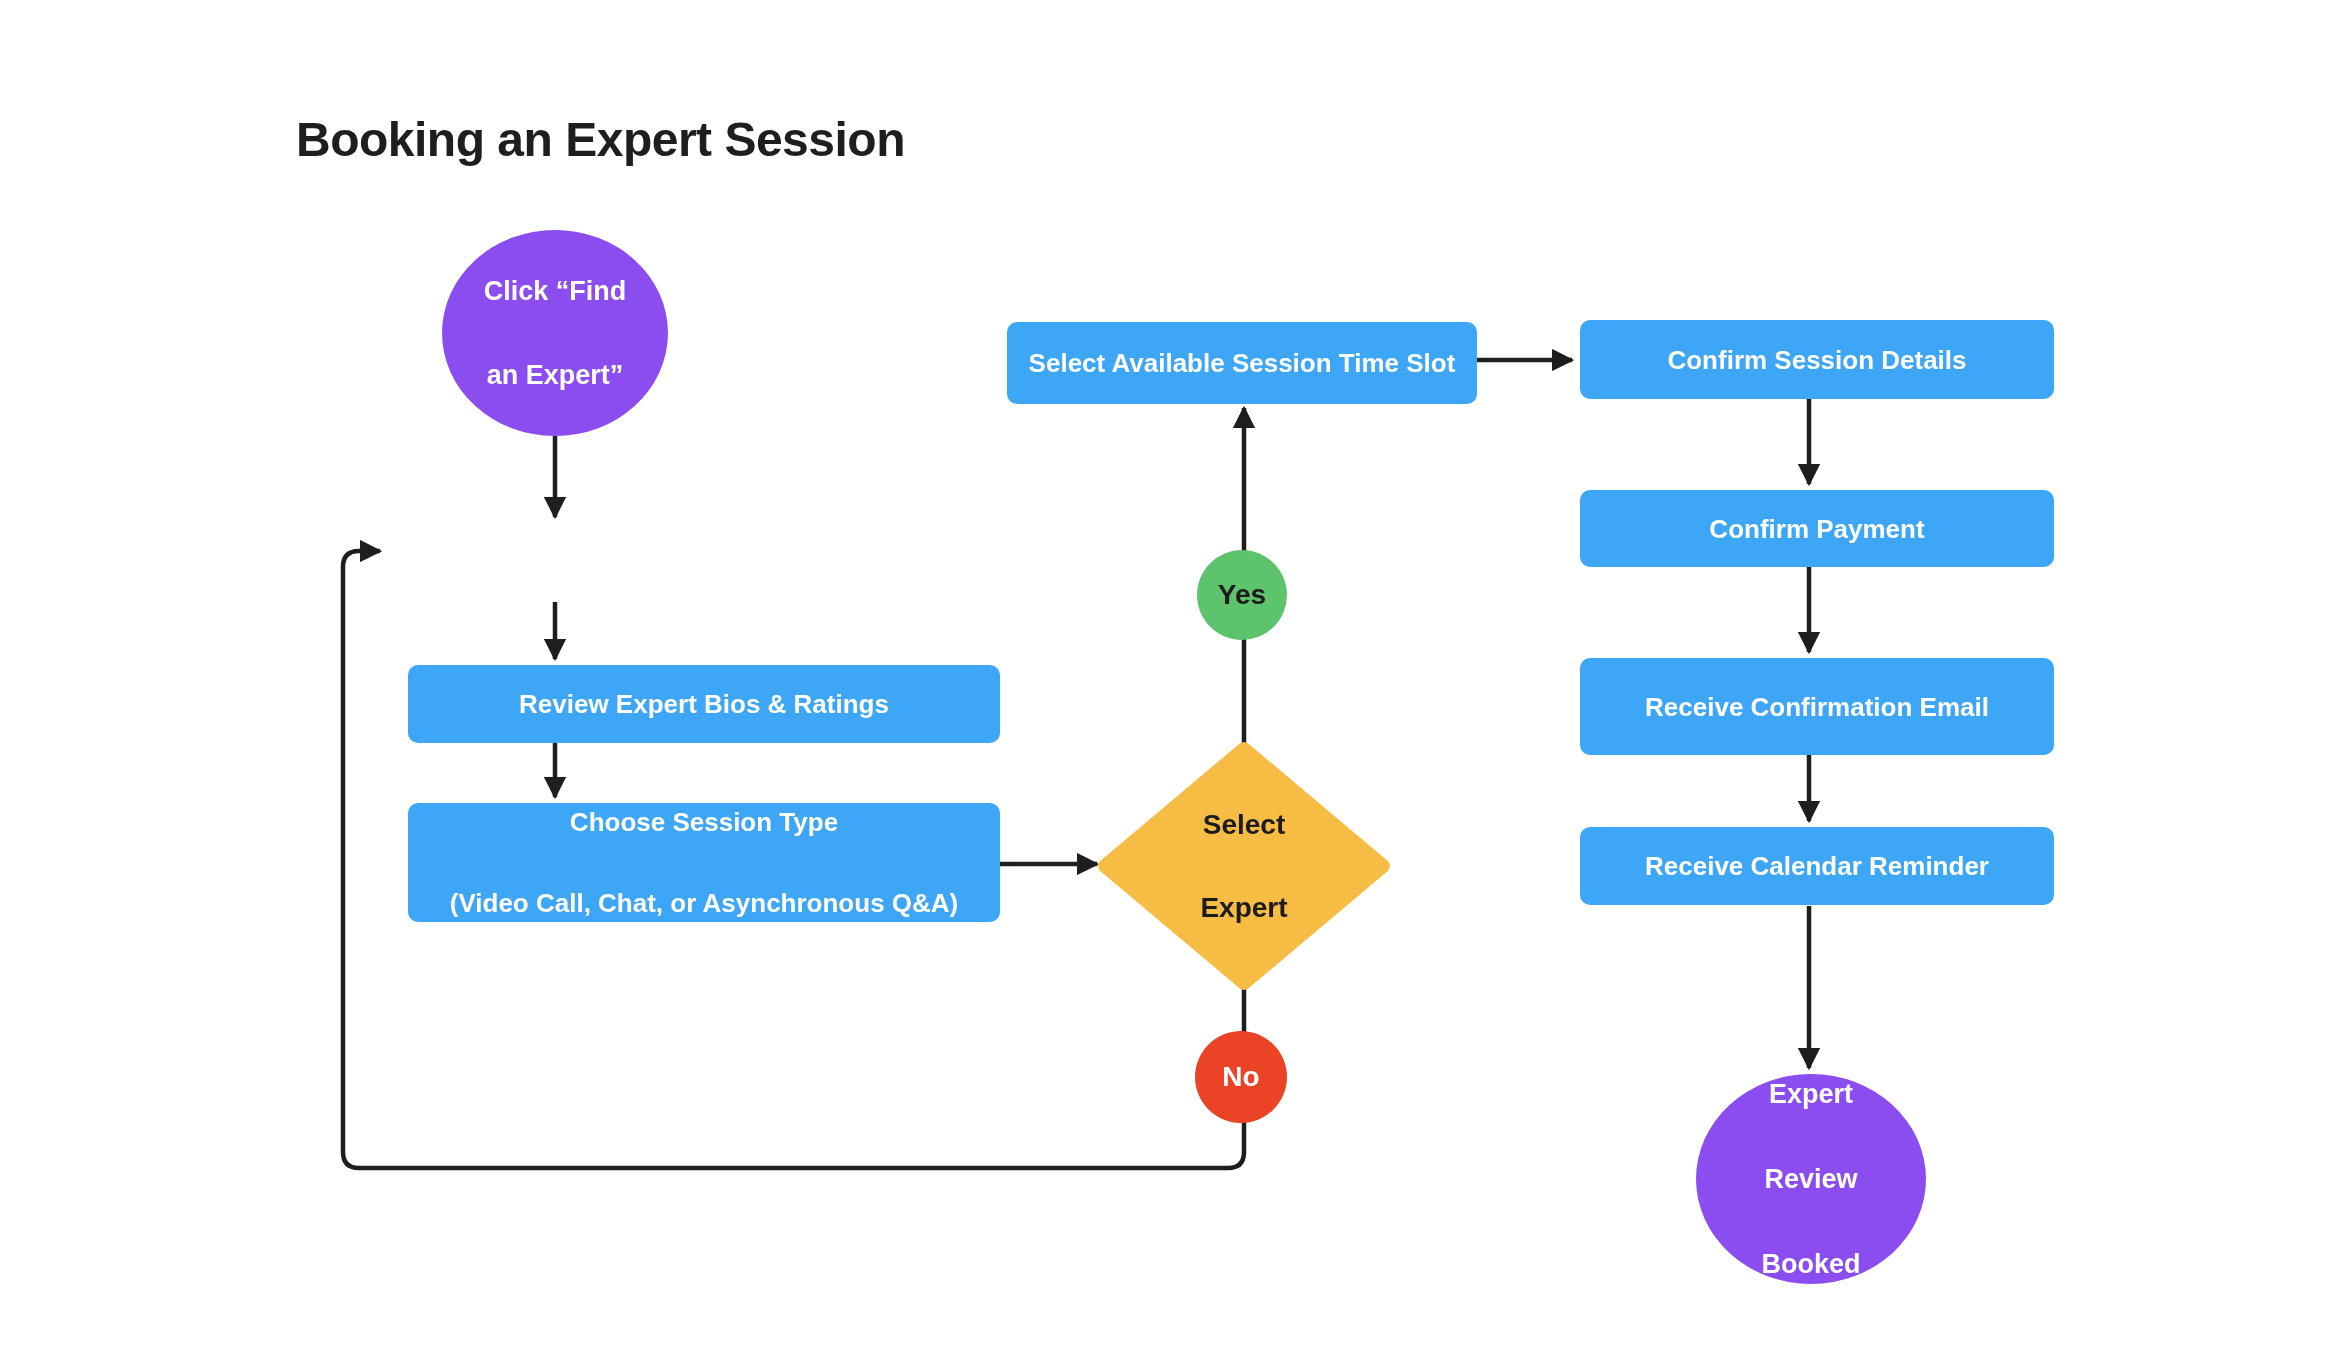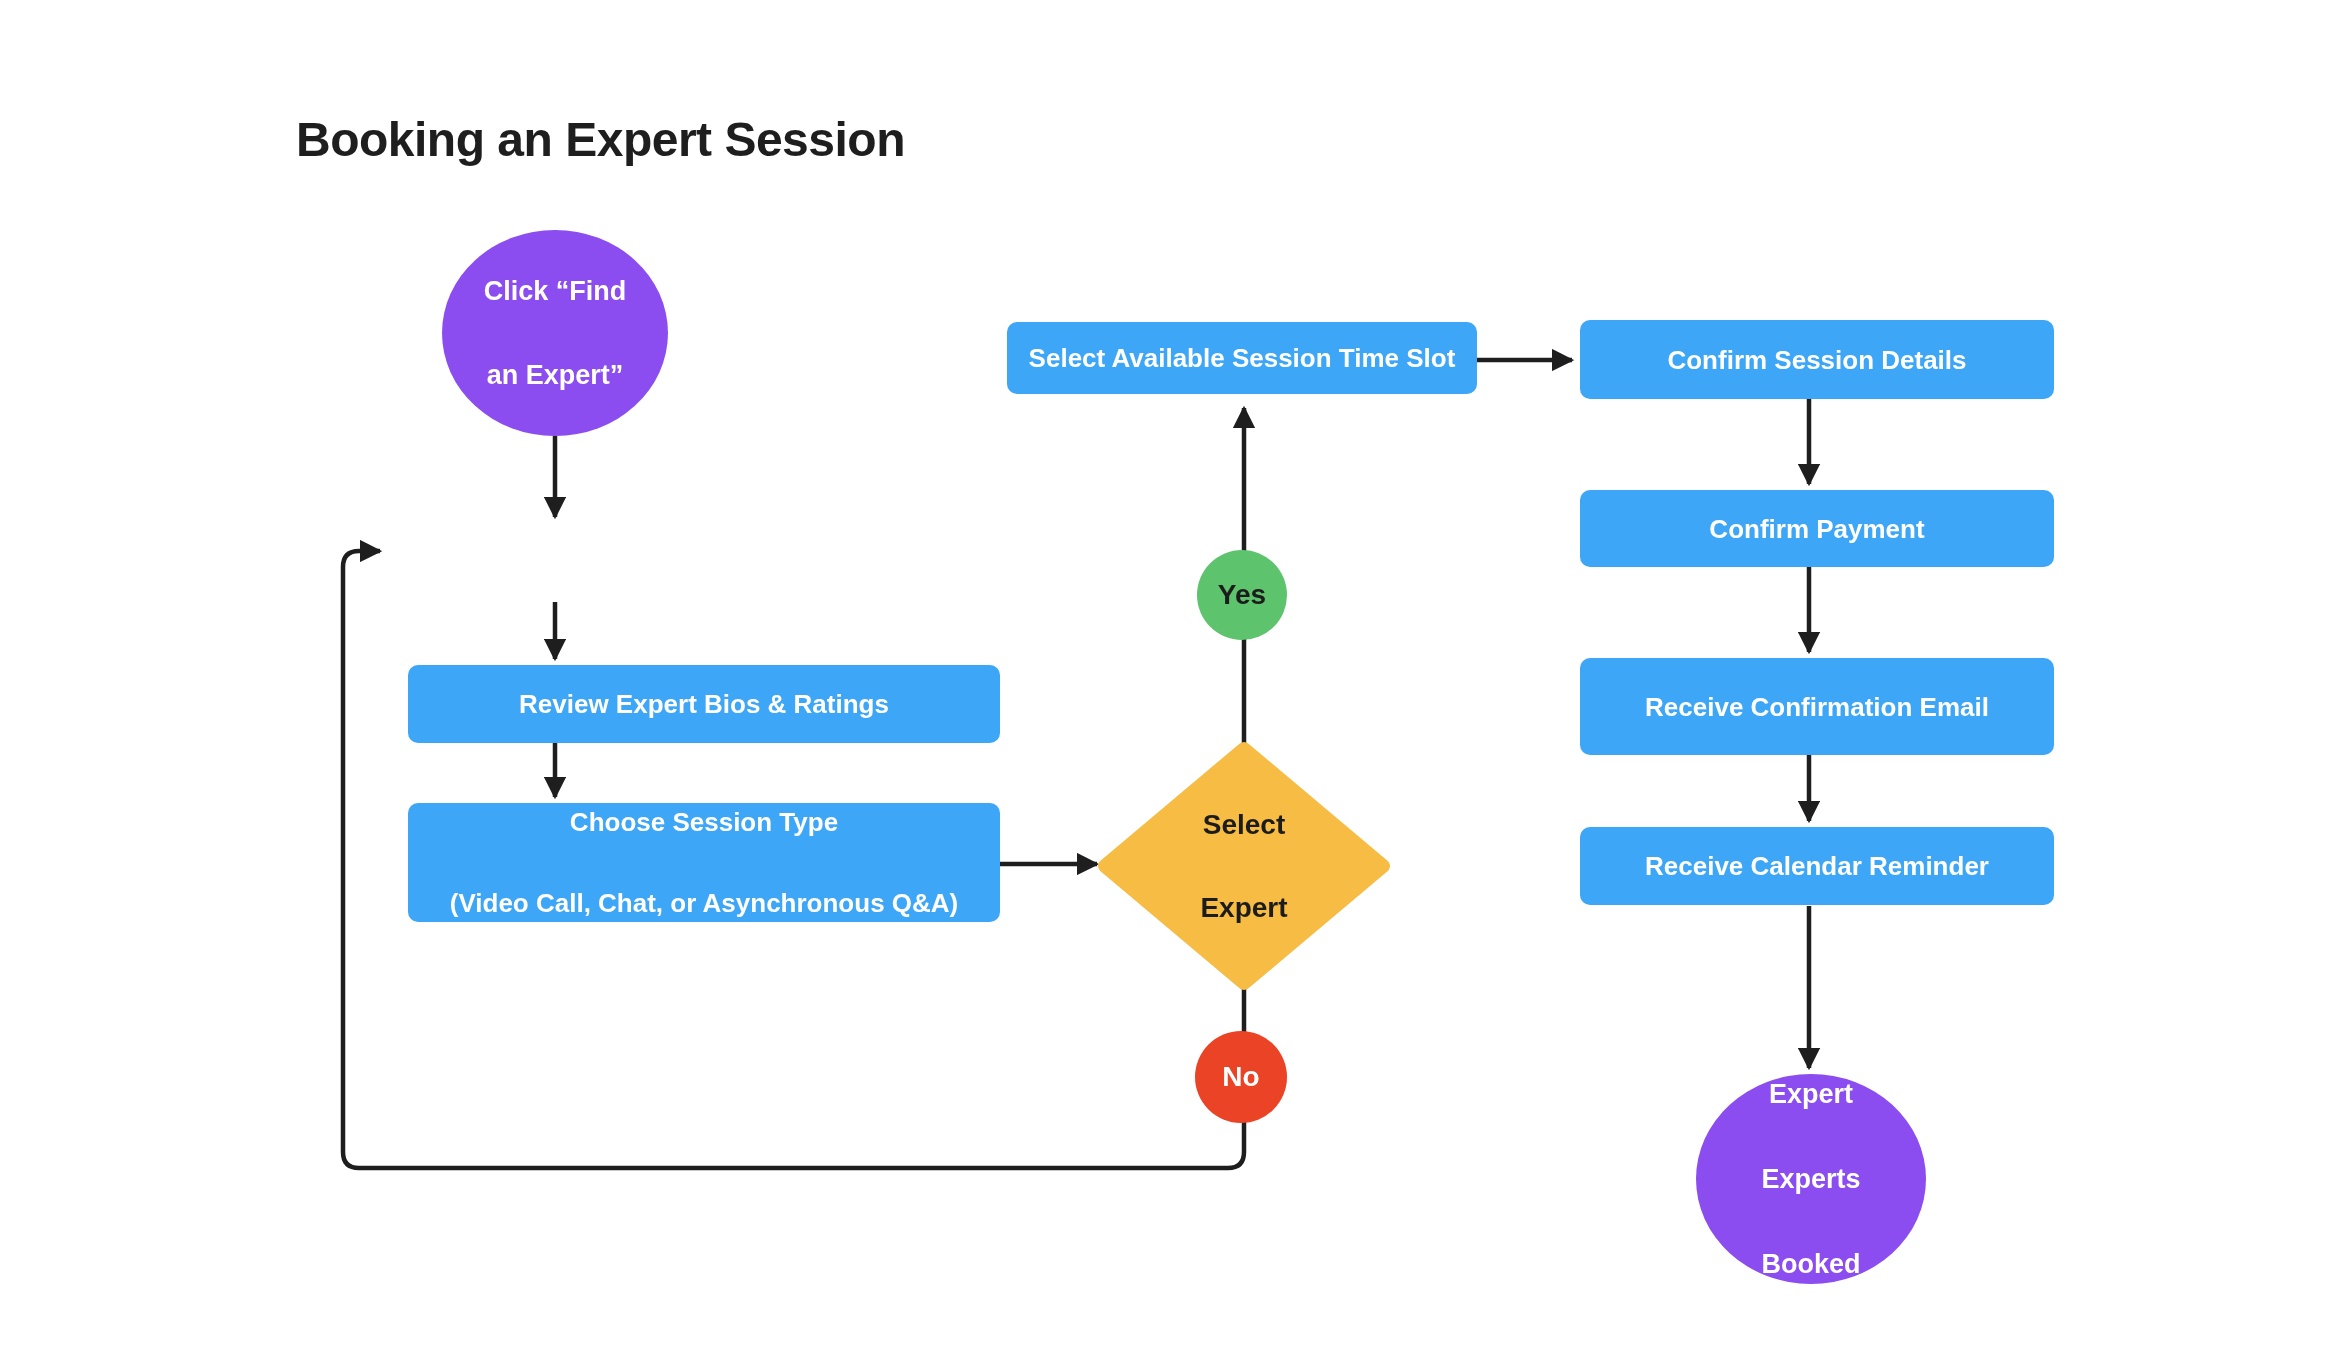--- a/index.html
+++ b/index.html
@@ -100,21 +100,21 @@
   </div>
 
   <div class="node edge-label yes" style="left:1197px;top:550px;width:90px;height:90px;">
     <span class="line">Yes</span>
   </div>
 
   <div class="node edge-label no" style="left:1195px;top:1031px;width:92px;height:92px;">
     <span class="line">No</span>
   </div>
 
-  <div class="node process" style="left:1007px;top:322px;width:470px;height:72px;">
+  <div class="node process" style="left:1007px;top:322px;width:470px;height:82px;">
     <span class="line">Select Available Session Time Slot</span>
   </div>
 
   <div class="node process" style="left:1580px;top:320px;width:474px;height:79px;">
     <span class="line">Confirm Session Details</span>
   </div>
 
   <div class="node process" style="left:1580px;top:490px;width:474px;height:77px;">
     <span class="line">Confirm Payment</span>
   </div>
@@ -122,17 +122,17 @@
   <div class="node process" style="left:1580px;top:658px;width:474px;height:97px;">
     <span class="line">Receive Confirmation Email</span>
   </div>
 
   <div class="node process" style="left:1580px;top:827px;width:474px;height:78px;">
     <span class="line">Receive Calendar Reminder</span>
   </div>
 
   <div class="node terminal" style="left:1696px;top:1074px;width:230px;height:210px;line-height:42px;">
     <span class="line">Expert</span>
-    <span class="line">Experts</span>
+    <span class="line">Review</span>
     <span class="line">Booked</span>
   </div>
 
 </div>
 
 </body></html>

